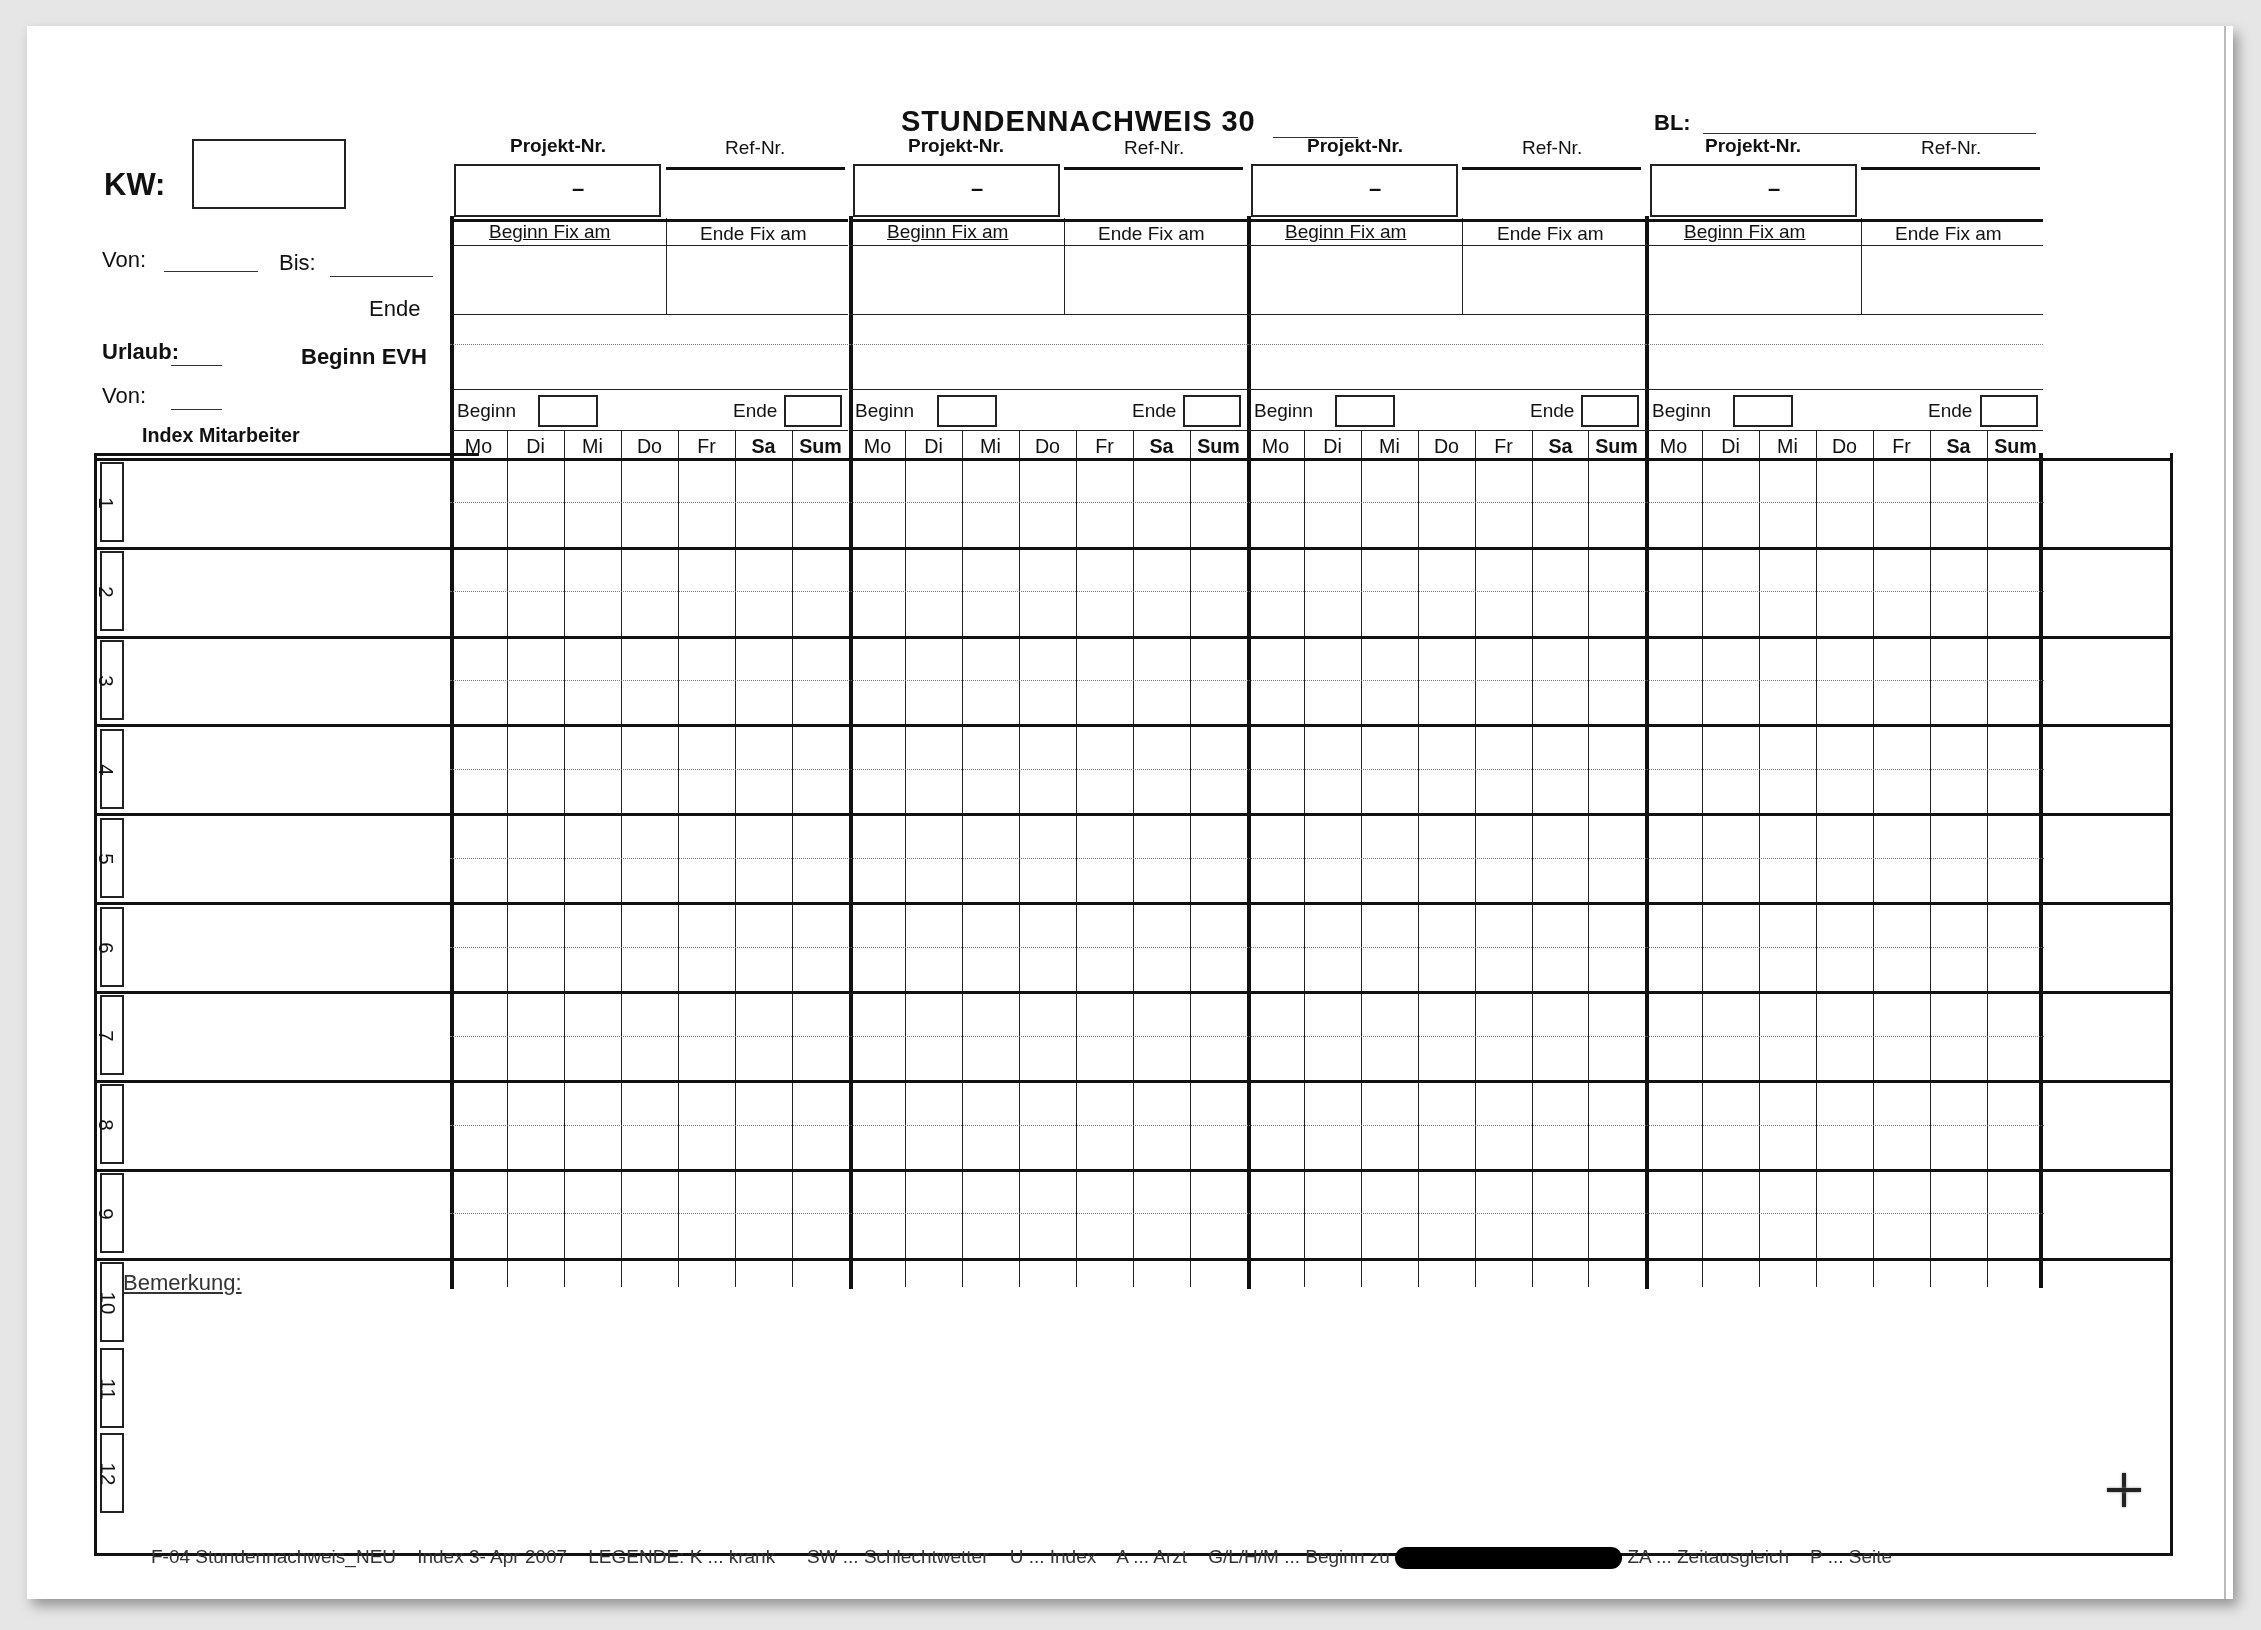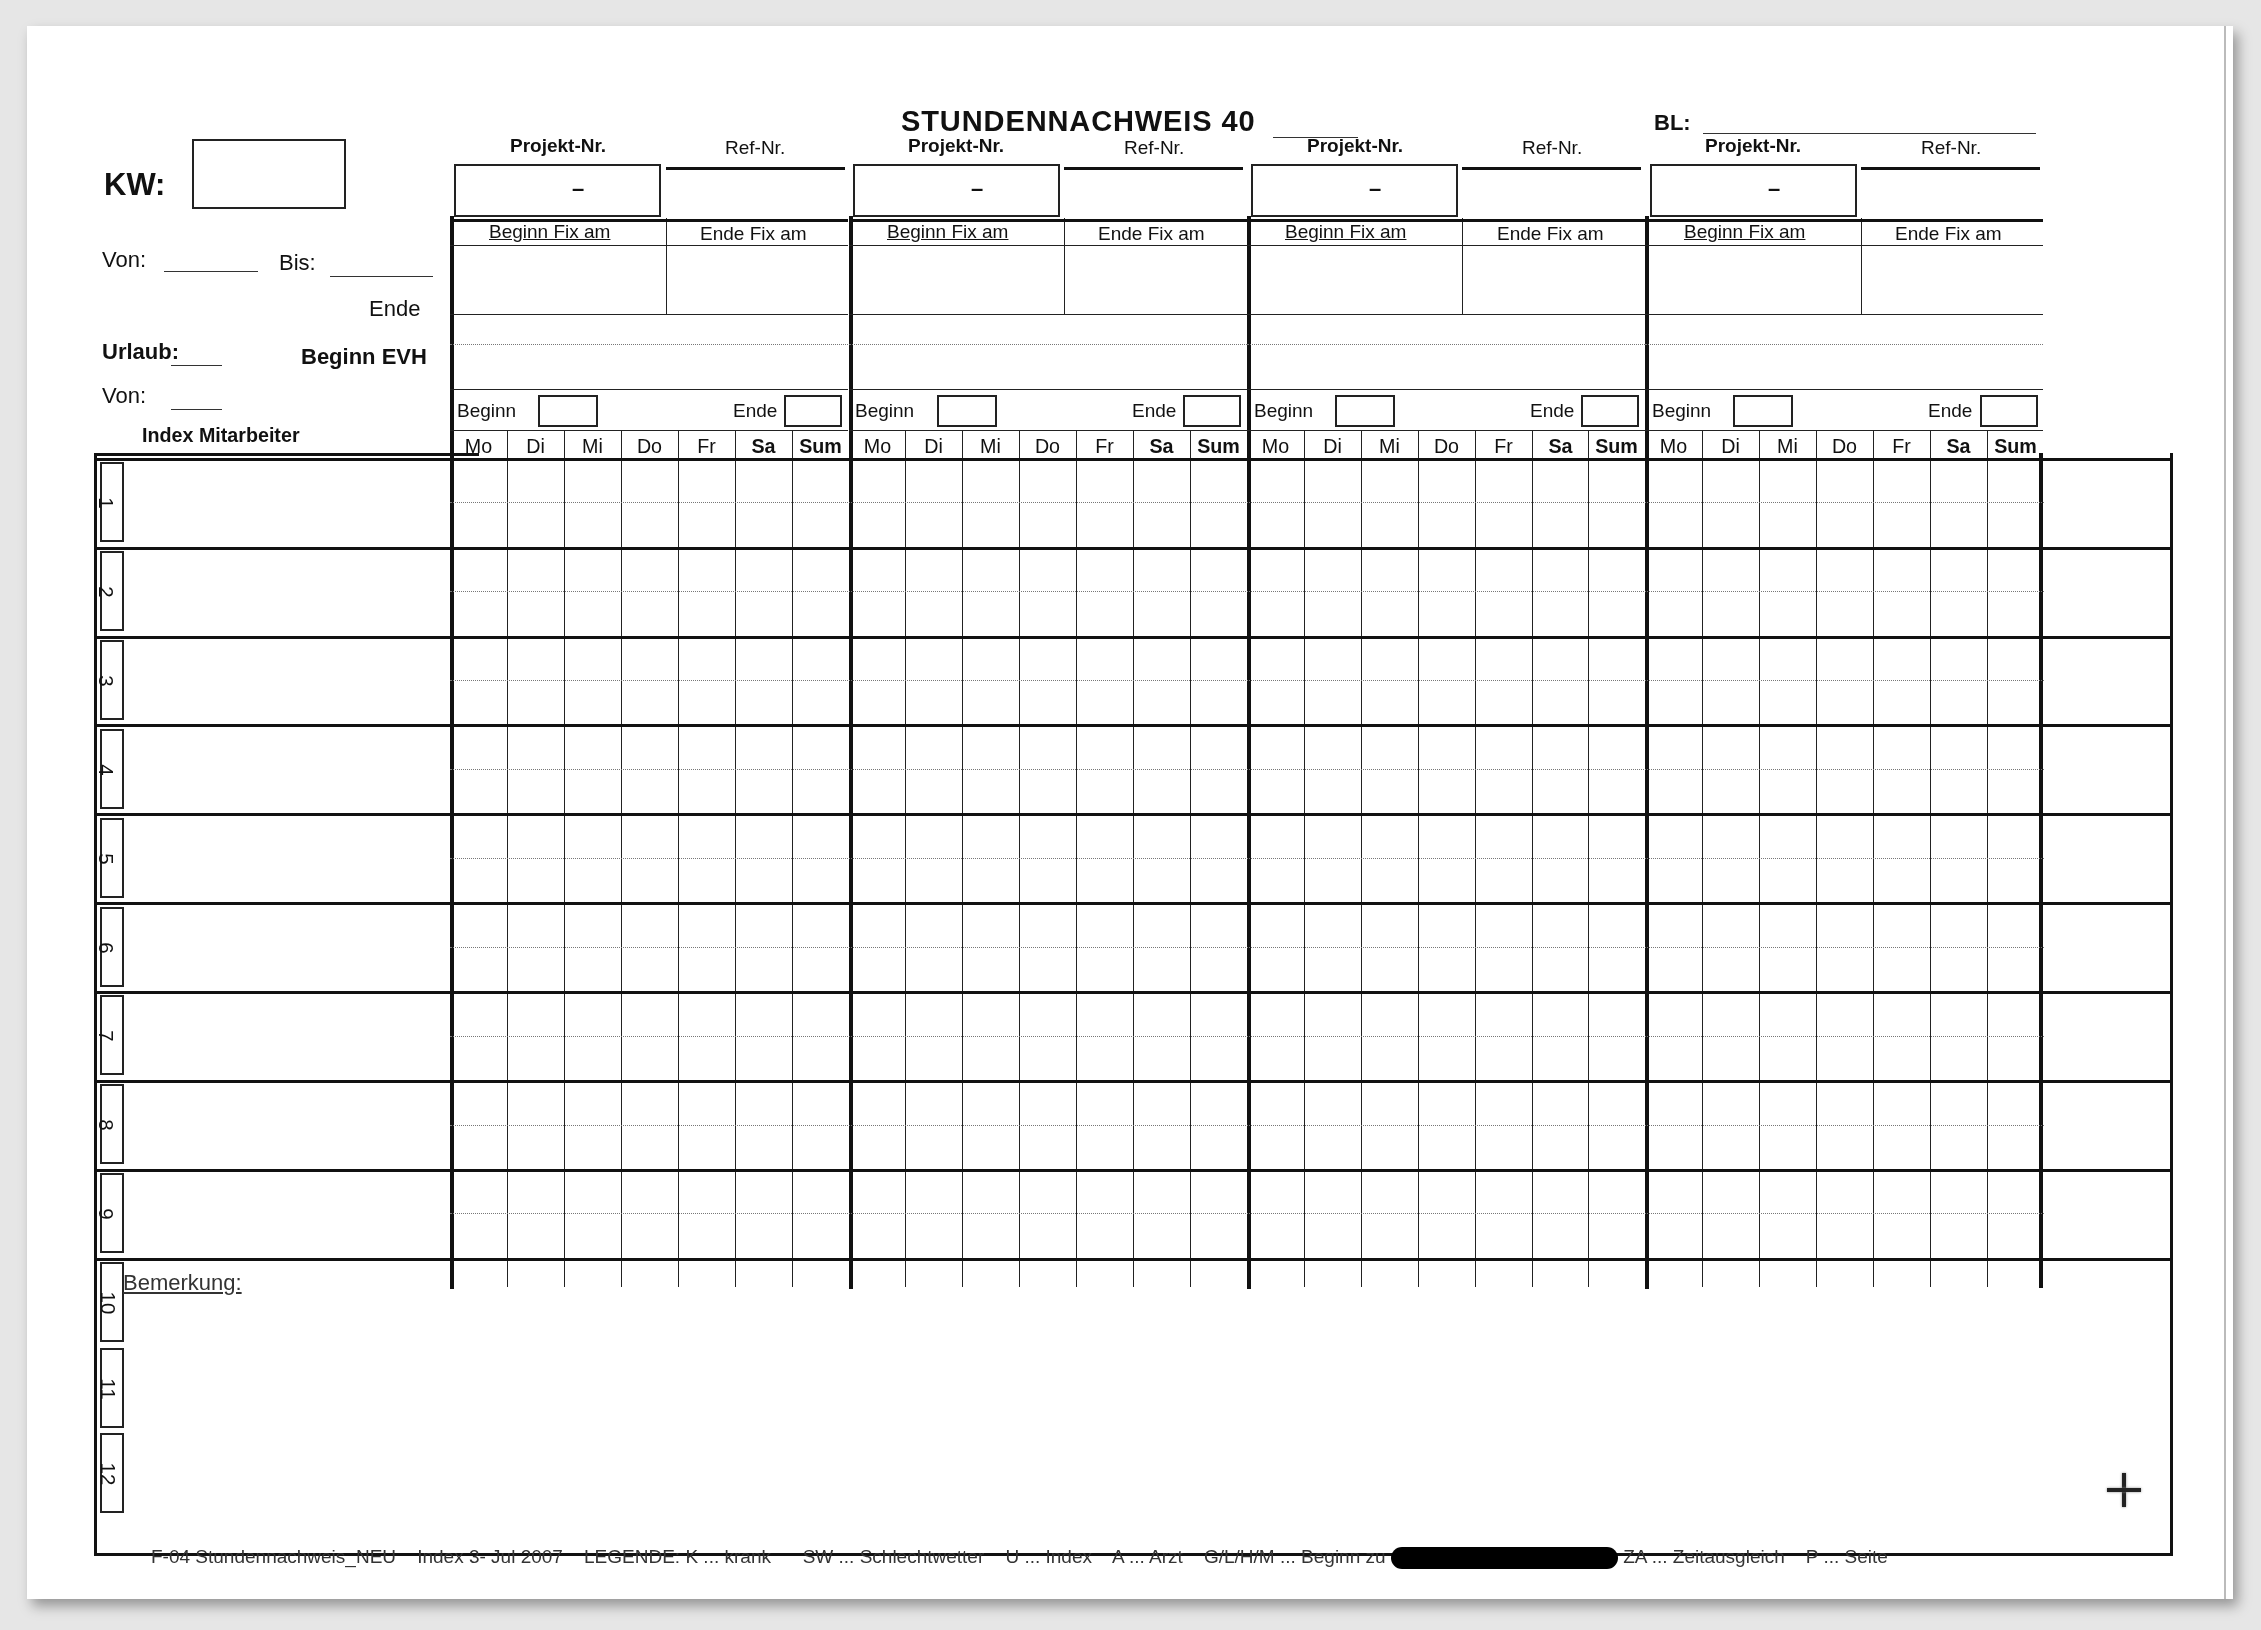--- a/index.html
+++ b/index.html
@@ -31,21 +31,21 @@
   .crosshair::before { left: 15.4px; top: 0; width: 3.4px; height: 34px; }
   .crosshair::after { top: 15.4px; left: 0; width: 34px; height: 3.4px; }
   .redact { position: absolute; background: #000; border-radius: 12px; }
 </style>
 </head>
 <body>
 
 <div class="sheet">
   <div class="edge"></div>
 
-  <div class="abs title" style="left:874px;top:79px;">STUNDENNACHWEIS 40</div>
+  <div class="abs title" style="left:874px;top:79px;">STUNDENNACHWEIS 30</div>
   <div class="line" style="left:1246px;top:111px;width:85px;"></div>
   <div class="abs lbl-b" style="left:1627px;top:84px;">BL:</div>
   <div class="line" style="left:1676px;top:107px;width:333px;"></div>
 
   <div class="abs" style="left:77px;top:141px;font-size:31px;font-weight:bold;">KW:</div>
   <div class="box" style="left:165px;top:113px;width:154px;height:70px;"></div>
 
   <div class="abs lbl" style="left:75px;top:221px;">Von:</div>
   <div class="line" style="left:137px;top:245px;width:94px;"></div>
   <div class="abs lbl" style="left:252px;top:224px;">Bis:</div>
@@ -539,21 +539,21 @@
         <span class="rownum" style="left:-5.1px;top:26.5px;">12</span>
       </div>
     </div>
 
   <div class="abs" style="left:96px;top:1244px;font-size:22px;text-decoration:underline;color:#333;">Bemerkung:</div>
   <div class="field" style="left:96px;top:1274px;width:2035px;height:248px;"></div>
   <div class="crosshair" style="left:2080px;top:1447px;"></div>
 
   <div class="abs" style="left:124px;top:1520px;font-size:19px;color:#333;white-space:nowrap;">
     <span>F-04 Stundennachweis_NEU</span>&nbsp;&nbsp;&nbsp;
-    <span>Index 3- Jul 2007</span>&nbsp;&nbsp;&nbsp;
+    <span>Index 3- Apr 2007</span>&nbsp;&nbsp;&nbsp;
     <span>LEGENDE:</span>
     <span>K ... krank</span>&nbsp;&nbsp;&nbsp;&nbsp;&nbsp;
     <span>SW ... Schlechtwetter</span>&nbsp;&nbsp;&nbsp;
     <span>U ... Index</span>&nbsp;&nbsp;&nbsp;
     <span>A ... Arzt</span>&nbsp;&nbsp;&nbsp;
     <span>G/L/H/M ... Beginn zu</span>
     <span class="redact" style="position:relative;display:inline-block;width:227px;height:22px;vertical-align:middle;"></span>
     <span>ZA ... Zeitausgleich</span>&nbsp;&nbsp;&nbsp;
     <span>P ... Seite</span>
   </div>

